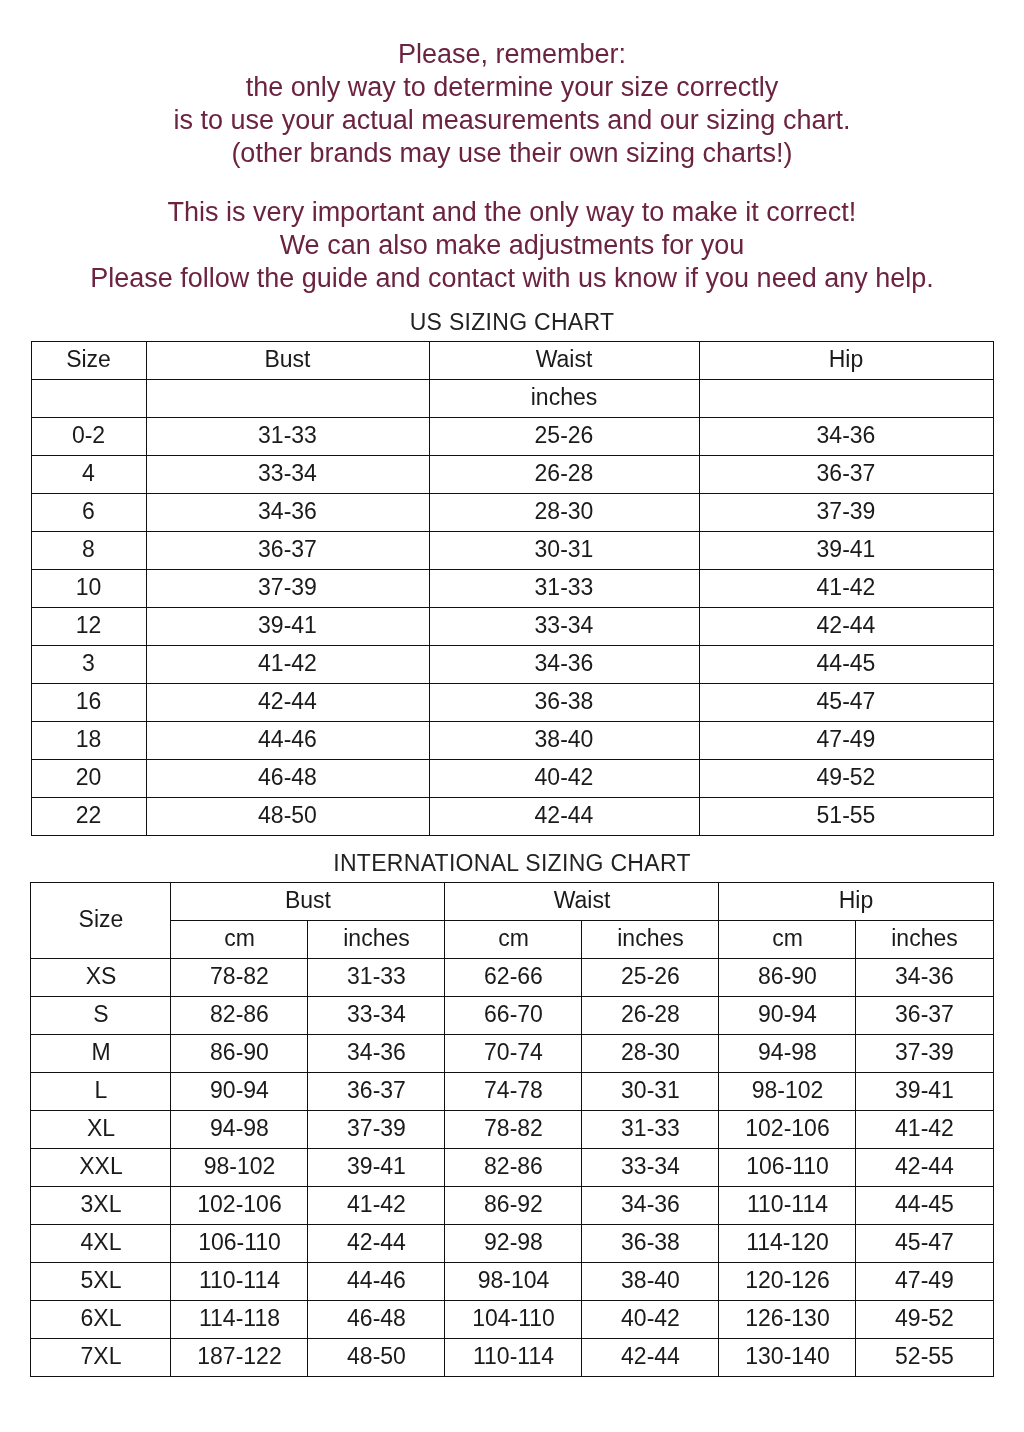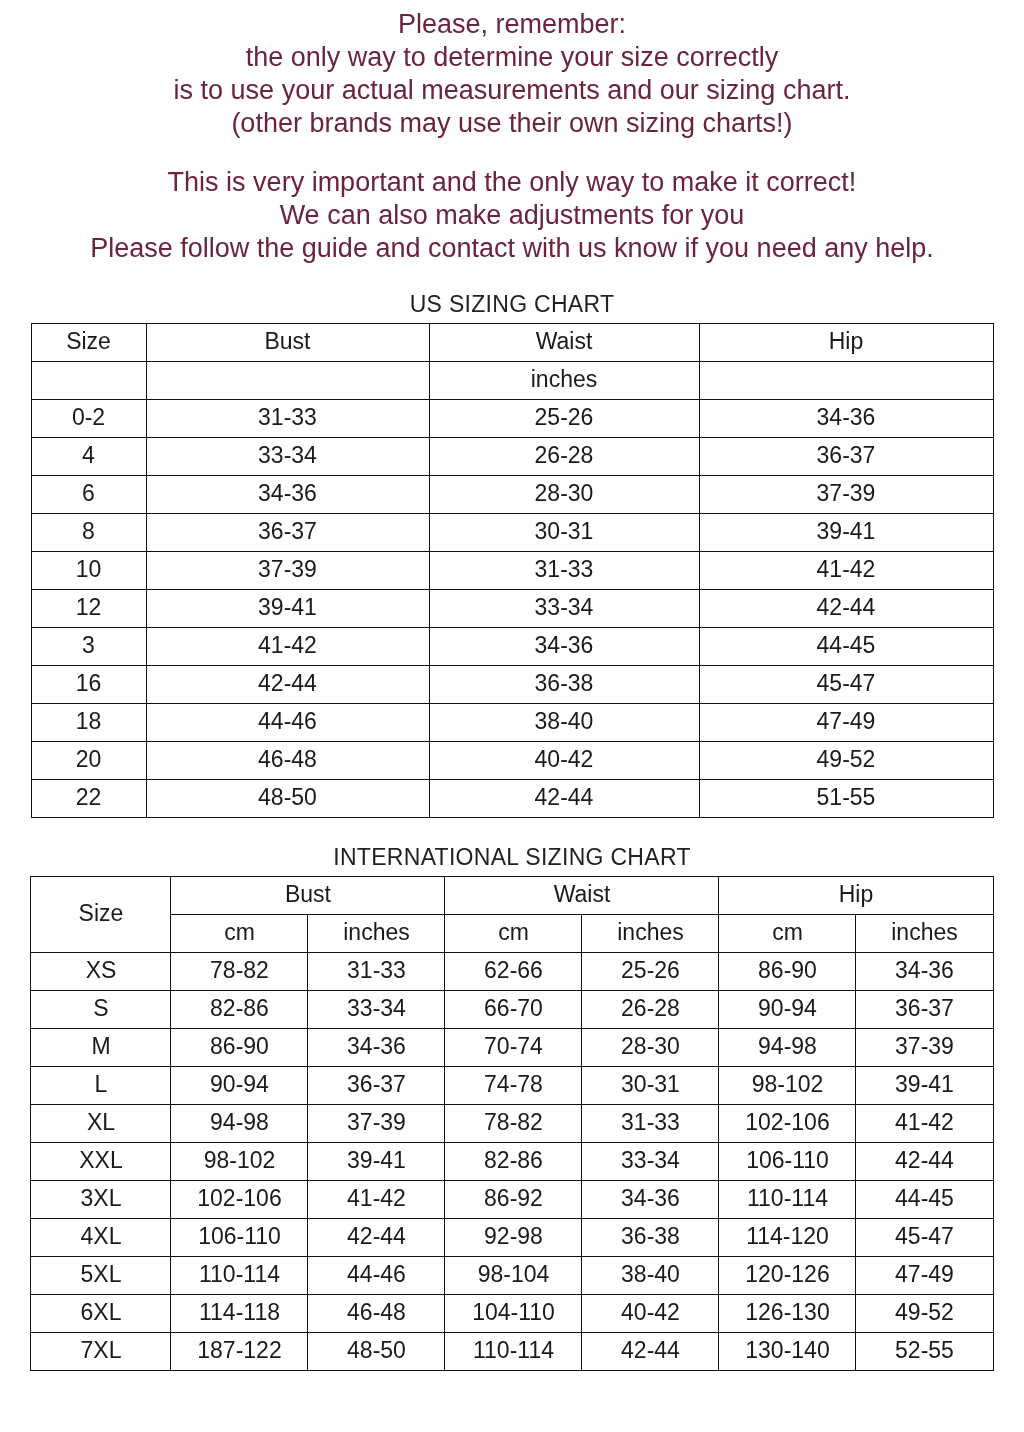--- a/index.html
+++ b/index.html
@@ -19,35 +19,36 @@
     height: 1432px;
     position: relative;
     box-sizing: border-box;
     padding: 0;
   }
   .intro {
     text-align: center;
     color: #6b2340;
     font-size: 27px;
     line-height: 1.22;
-    padding-top: 8px;
+    padding-top: 27px;
+    margin-top: 11px;
   }
   .intro .line {
     display: block;
     white-space: nowrap;
   }
   .intro .spacer {
     display: block;
     height: 26px;
   }
   .chart-title {
     text-align: center;
     font-size: 23px;
     color: #222222;
-    margin-top: 26px;
+    margin-top: 14px;
     margin-bottom: 5px;
     letter-spacing: 0.3px;
   }
   table.sizing {
     border-collapse: collapse;
     width: 962px;
     margin: 4px auto;
     table-layout: fixed;
   }
   table.sizing td, table.sizing th {

